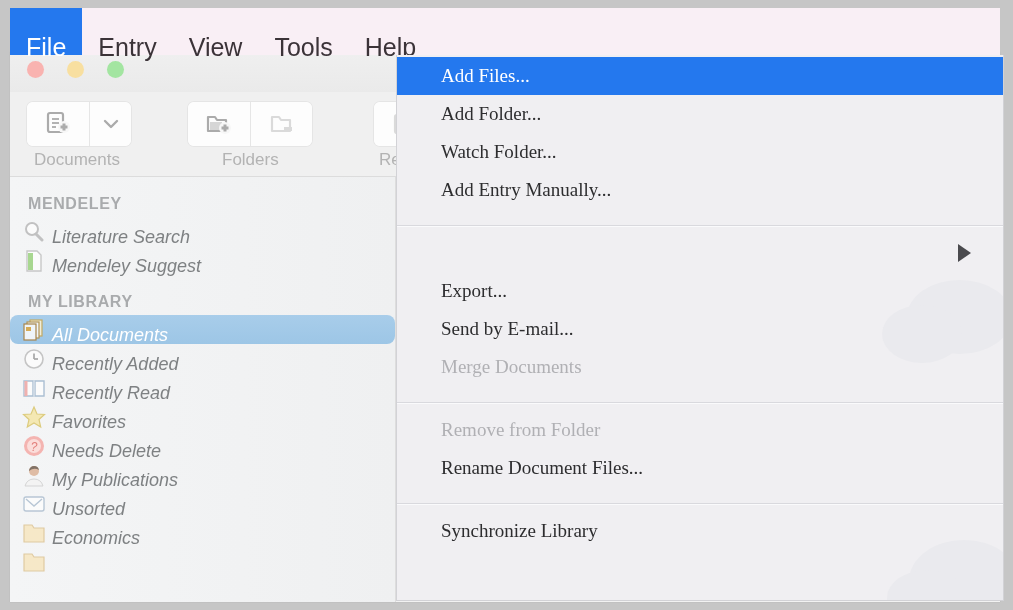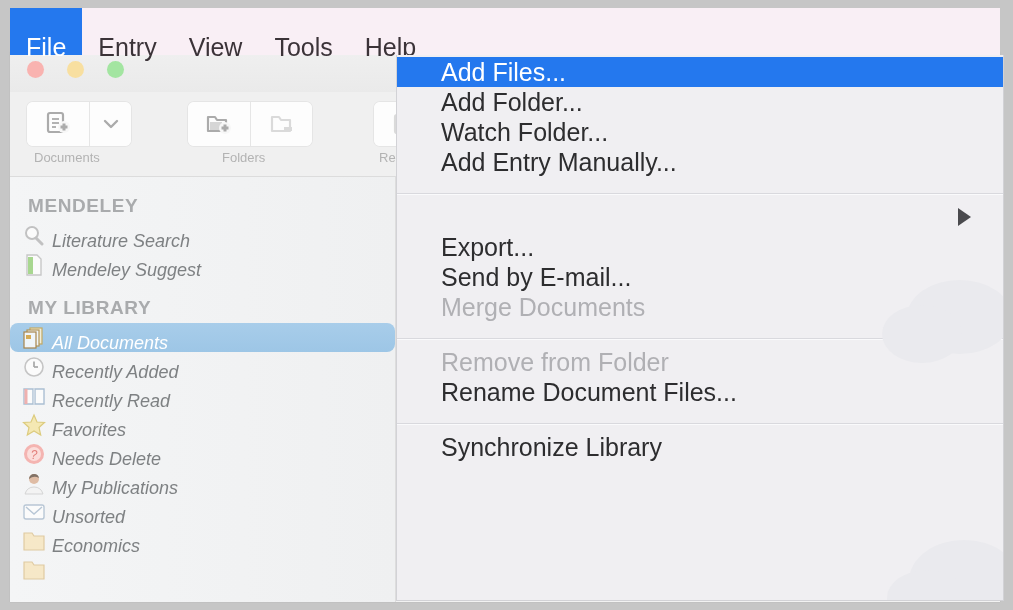--- a/index.html
+++ b/index.html
@@ -56,37 +56,37 @@
   }
   .tb-btn {
     width: 62px; height: 44px;
     display: flex; align-items: center; justify-content: center;
     background: #fdfdfd;
   }
   .tb-btn + .tb-btn { border-left: 1px solid #e6e6e6; }
   .tb-btn.narrow { width: 42px; }
   .tb-label {
     position: absolute; top: 58px;
-    font-size: 13px; color: #b3b3b3;
+    font-size: 17px; color: #b3b3b3;
     white-space: nowrap;
   }
   .tb-icon { opacity: .72; }
   .tb-icon.dim { opacity: .30; }
 
   
   #sidebar {
     position: absolute; left: 0; top: 130px;
     width: 386px; bottom: 0;
     background: linear-gradient(90deg,#f4f5f6 0%, #eff0f1 100%);
     border-right: 1px solid #dddddd;
     padding-top: 8px;
     font-size: 0;
   }
   .sb-section {
-    font-size: 19px;
+    font-size: 16px;
     letter-spacing: .6px;
     color: #a9abad;
     font-weight: bold;
     padding: 10px 0 4px 18px;
   }
   .sb-item {
     height: 29px;
     display: flex; align-items: flex-end;
     padding-left: 42px;
     font-size: 18px;
@@ -141,26 +141,27 @@
     overflow: hidden;
   }
   .cloud {
     position: absolute;
     background: #eaeaee;
     border-radius: 50%;
     pointer-events: none;
   }
   .menu-row {
     position: relative;
-    height: 30px;
+    height: 38px;
     display: flex; align-items: center;
     padding-left: 44px;
-    font-size: 25px;
+    font-size: 19px;
     color: #2d2d2f;
     white-space: nowrap;
+    font-family: Liberation Serif, serif;
   }
   .menu-row.highlight {
     background: #2478ee;
     color: #ffffff;
   }
   .menu-row.disabled { color: #b0b0b4; }
   .menu-sep {
     height: 1px;
     background: #d9d9de;
     margin: 8px 0 8px 0;

